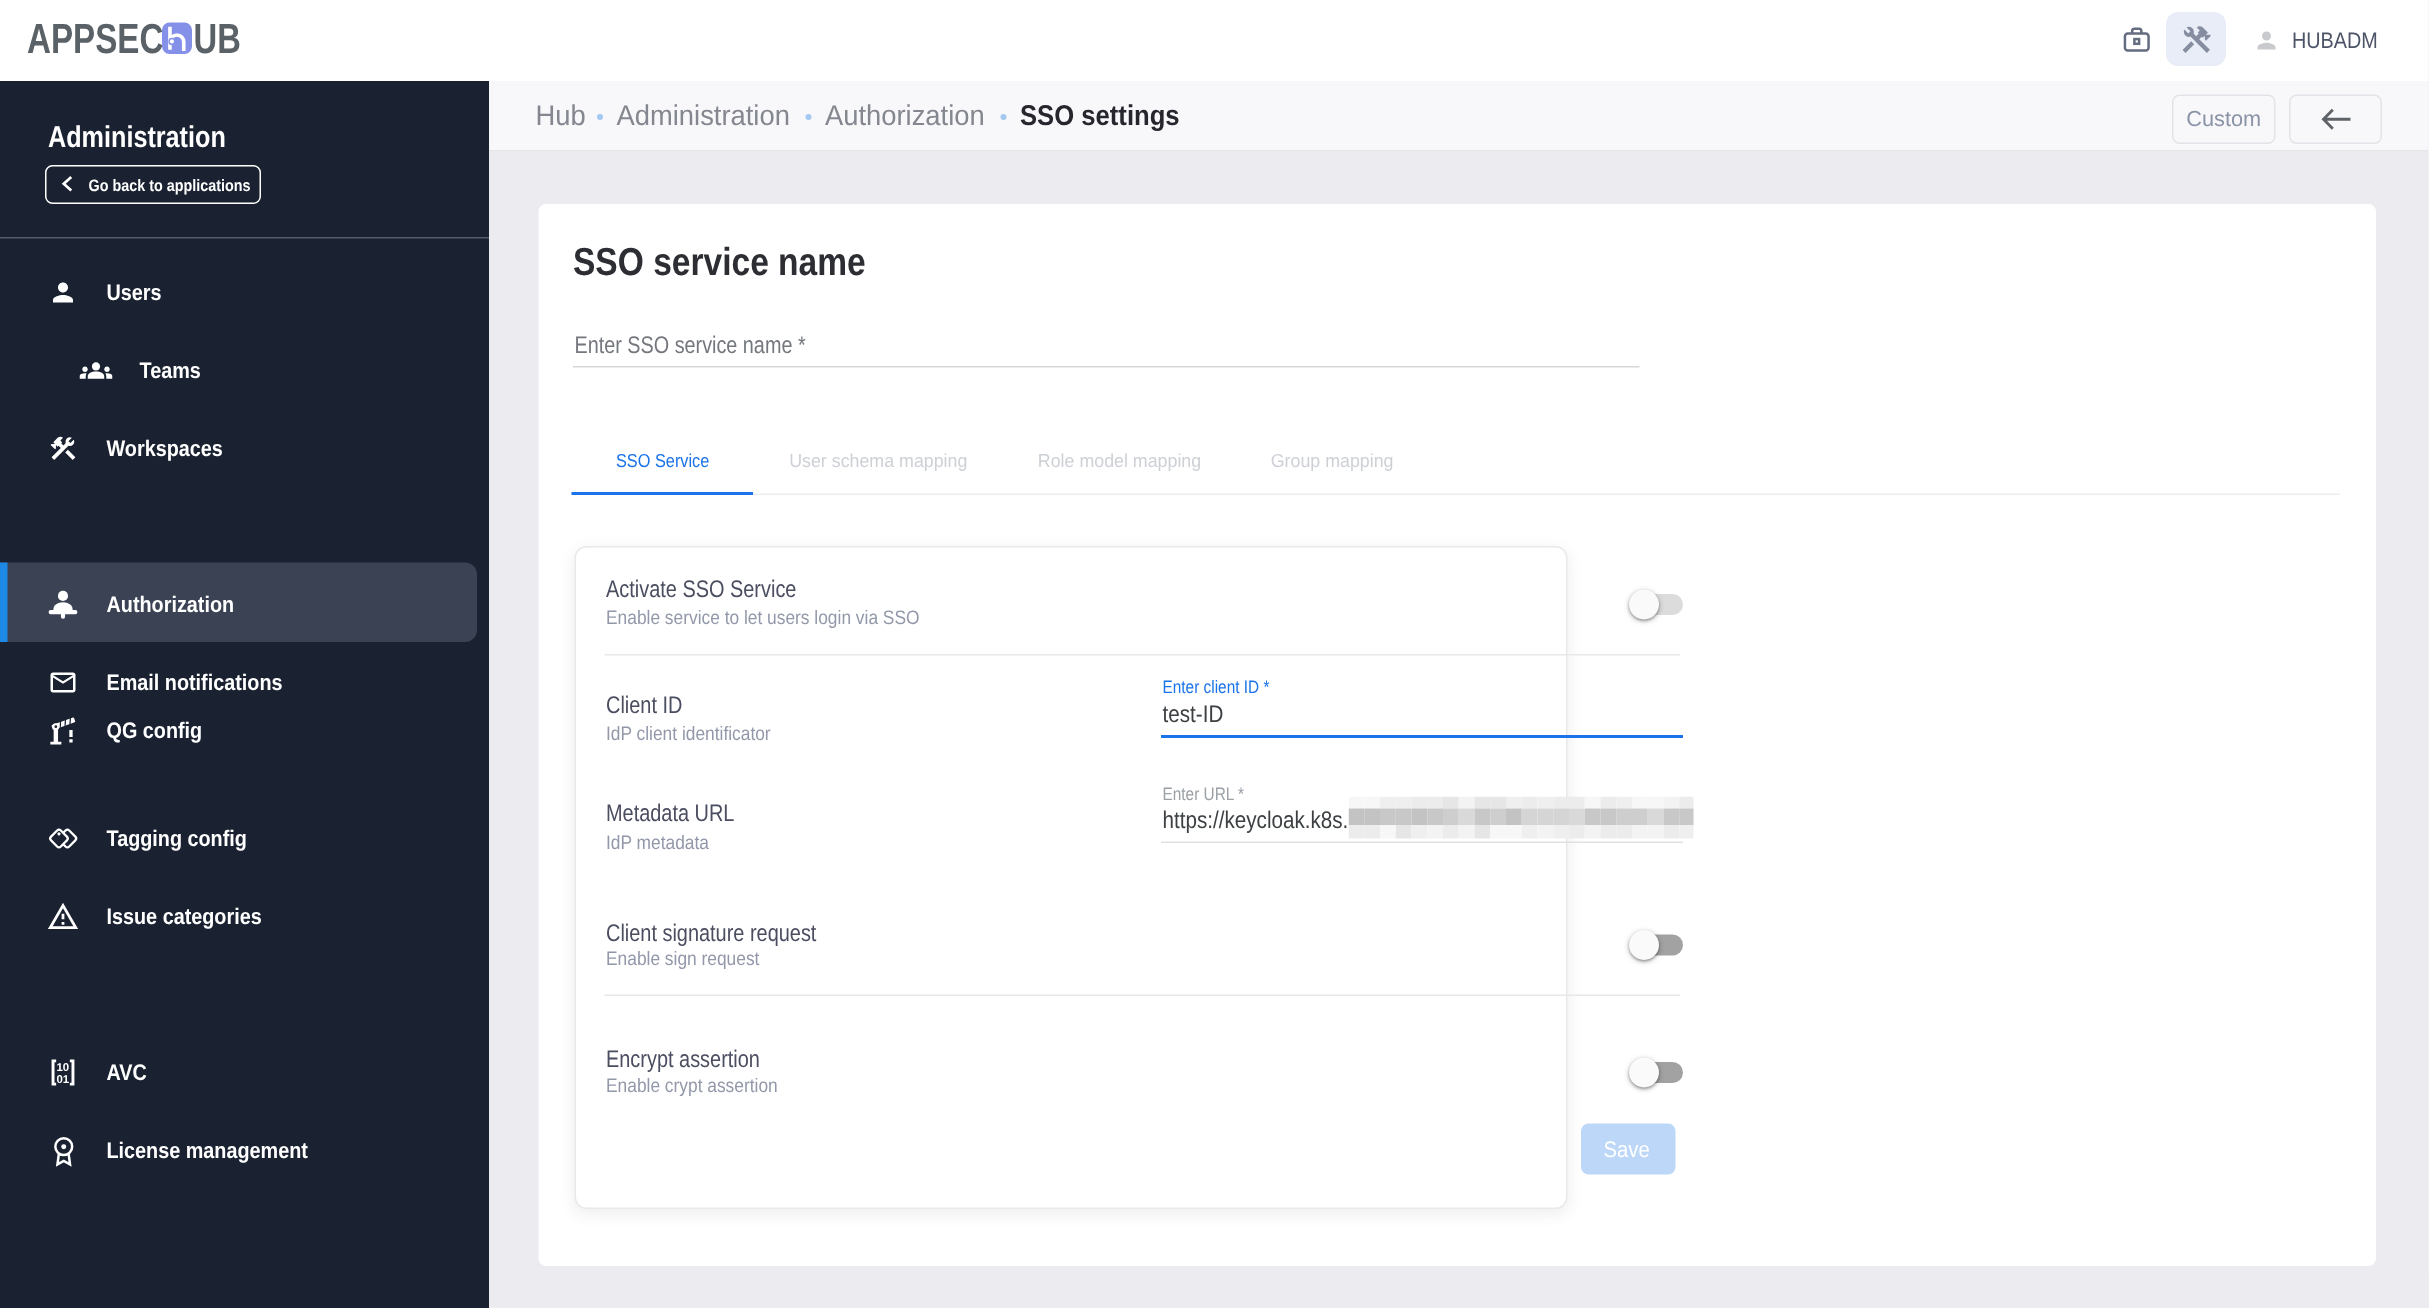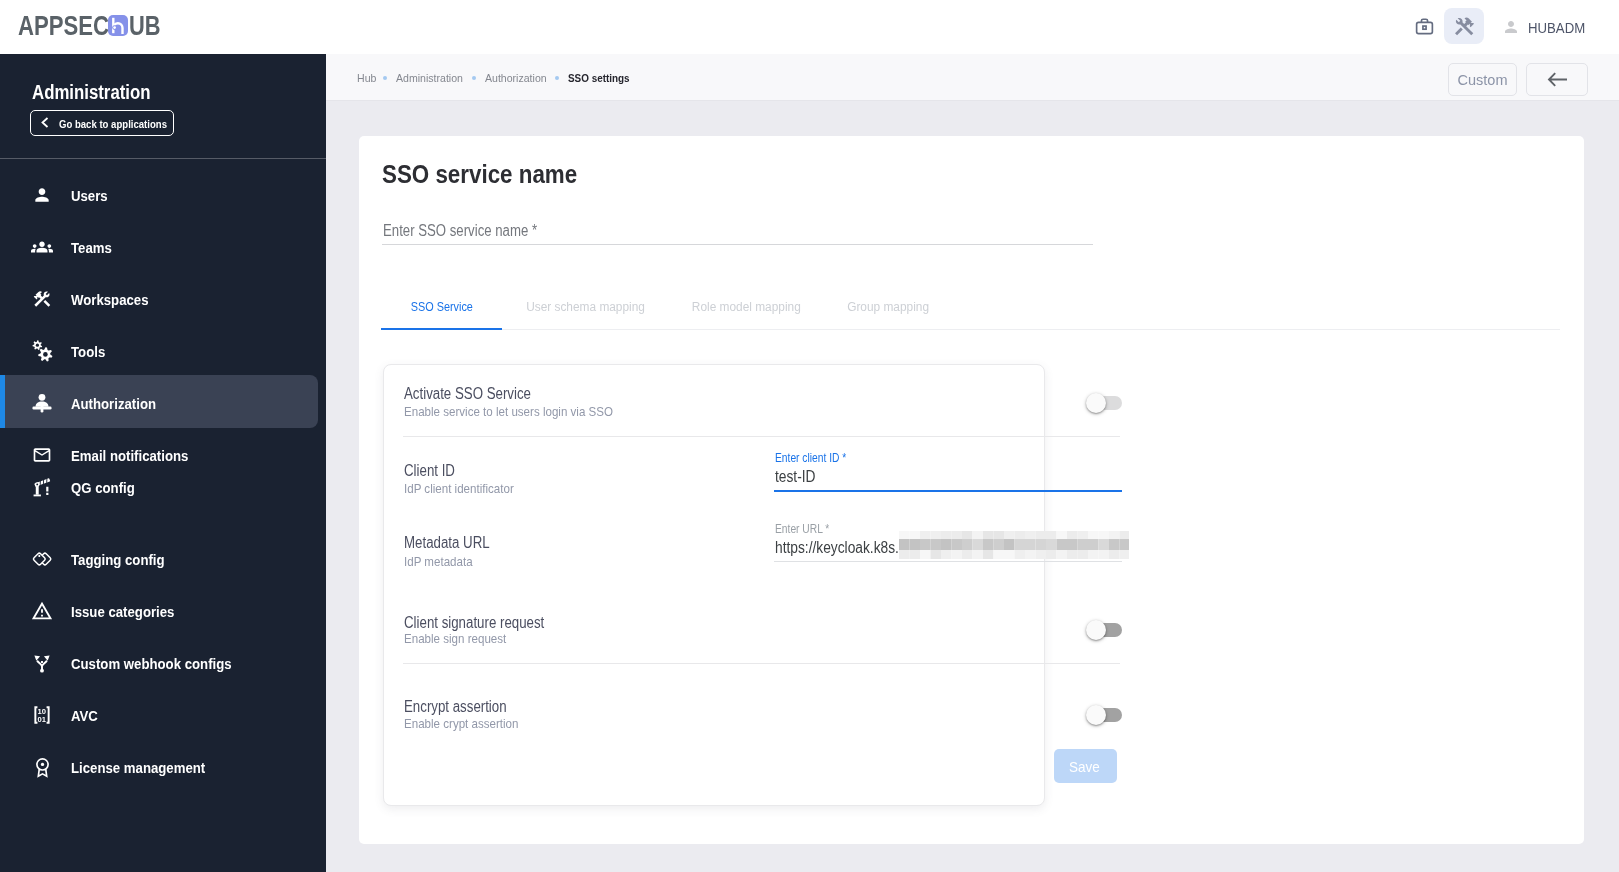--- a/index.html
+++ b/index.html
@@ -24,21 +24,21 @@
 .gobacktxt { left:28px; top:7.5px; font-size:11px; font-weight:700; color:#fff; transform:scaleX(.87); }
 .sidesep { position:absolute; left:0; top:104px; width:326px; height:1px; background:#565b66; }
 .navitem { position:absolute; left:0; width:326px; height:52px; }
 .navitem .ic { position:absolute; left:31px; top:50%; transform:translateY(-50%); width:22px; height:22px; display:flex; align-items:center; justify-content:center; }
 .navlbl { left:71px; top:19px; font-size:15px; font-weight:700; color:#fff; transform:scaleX(.88); }
 .activebg { position:absolute; left:0; top:321px; width:318px; height:53px; background:#3a4254; border-radius:0 8px 8px 0; }
 .activebar { position:absolute; left:0; top:321px; width:5px; height:53px; background:#1e88e5; }
 
 
 .crumbbar { position:absolute; left:326px; top:54px; width:1293px; height:47px; background:#f8f8fa; border-bottom:1px solid #e5e5ea; z-index:3; }
-.crumbs { position:absolute; left:31px; top:0; height:47px; display:flex; align-items:center; font-size:11px; color:#84878f; }
+.crumbs { position:absolute; left:31px; top:0; height:47px; display:flex; align-items:center; font-size:19px; color:#84878f; }
 .crumbs span.sc { display:inline-block; transform:scaleX(.96); transform-origin:0 50%; }
 .crumbs .dot { width:4px; height:4px; border-radius:50%; background:#a4c9f0; margin:1px 9px 0 6px; }
 .crumbs .last { color:#26262e; font-weight:700; transform:scaleX(.9); transform-origin:0 50%; }
 .btn-del { position:absolute; left:1122px; top:9px; width:69px; height:33px; border:1px solid #e2e3e8; border-radius:5px; color:#8b93a7; font-size:14.5px; display:flex; align-items:center; justify-content:center; }
 .btn-back { position:absolute; left:1200px; top:9px; width:62px; height:33px; border:1px solid #e2e3e8; border-radius:5px; display:flex; align-items:center; justify-content:center; }
 
 
 .card { position:absolute; left:359px; top:136px; width:1225px; height:708px; background:#ffffff; border-radius:5px; z-index:2; }
 .h1 { left:23px; top:24.6px; font-size:26px; font-weight:700; color:#2d2e33; transform:scaleX(.86); }
 .ph { left:24px; top:86.5px; font-size:16px; color:#74777d; transform:scaleX(.825); }
@@ -110,52 +110,35 @@
   <div class="activebg"></div>
   <div class="activebar"></div>
   <div class="navitem" style="top:115px;">
       <span class="ic">
         <svg width="20" height="20" viewBox="0 0 24 24" fill="#fff">
           <path d="M12 12c2.21 0 4-1.79 4-4s-1.79-4-4-4-4 1.79-4 4 1.79 4 4 4zm0 2c-2.67 0-8 1.34-8 4v2h16v-2c0-2.66-5.33-4-8-4z"></path>
         </svg>
       </span>
       <span class="t navlbl">Users</span>
     </div>
-  <div class="navitem" style="top:167px;">
+  <div class="navitem" style="top:167px;margin-left:22px;">
       <span class="ic">
         <svg width="28" height="28" viewBox="0 0 24 24" fill="#fff">
           <path d="M12 12.75c1.63 0 3.07.39 4.24.9 1.08.48 1.76 1.56 1.76 2.73V18H6v-1.61c0-1.18.68-2.26 1.76-2.73 1.17-.52 2.61-.91 4.24-.91zM4 13c1.1 0 2-.9 2-2s-.9-2-2-2-2 .9-2 2 .9 2 2 2zm1.13 1.1c-.37-.06-.74-.1-1.13-.1-.99 0-1.93.21-2.78.58C.48 14.9 0 15.62 0 16.43V18h4.5v-1.61c0-.83.23-1.61.63-2.29zM20 13c1.1 0 2-.9 2-2s-.9-2-2-2-2 .9-2 2 .9 2 2 2zm4 3.43c0-.81-.48-1.53-1.22-1.85-.85-.37-1.79-.58-2.78-.58-.39 0-.76.04-1.13.1.4.68.63 1.46.63 2.29V18H24v-1.57zM12 6c1.66 0 3 1.34 3 3s-1.34 3-3 3-3-1.34-3-3 1.34-3 3-3z"></path>
         </svg>
       </span>
       <span class="t navlbl">Teams</span>
     </div>
   <div class="navitem" style="top:219px;">
       <span class="ic">
         <svg width="20" height="20" viewBox="0 0 24 24" fill="#fff">
           <path d="M13.78 15.17l2.12-2.12 6 6-2.12 2.12zM17.5 10c1.93 0 3.5-1.57 3.5-3.5 0-.58-.16-1.12-.41-1.6l-2.7 2.7-1.49-1.49 2.7-2.7c-.48-.25-1.02-.41-1.6-.41C15.57 3 14 4.57 14 6.5c0 .41.08.8.21 1.16l-1.85 1.85-1.78-1.78.71-.71-1.41-1.41L12 3.49c-1.17-1.17-3.07-1.17-4.24 0L4.22 7.03l1.41 1.41H2.81l-.71.71 3.54 3.54.71-.71V9.15l1.41 1.41.71-.71 1.78 1.78-7.41 7.41 2.12 2.12L16.34 9.79c.36.13.75.21 1.16.21z"></path>
         </svg>
       </span>
       <span class="t navlbl">Workspaces</span>
-    </div>
-  <div class="navitem" style="top:271px;">
-      <span class="ic">
-        <svg width="22" height="22" viewBox="0 0 22 22" fill="#fff">
-          <g>
-            <polygon points="6.40,0.30 7.49,0.42 7.83,2.23 8.46,2.62 10.23,2.14 10.81,3.07 9.62,4.47 9.70,5.20 11.18,6.29 10.81,7.33 8.98,7.26 8.46,7.78 8.53,9.61 7.49,9.98 6.40,8.50 5.67,8.42 4.27,9.61 3.34,9.03 3.82,7.26 3.43,6.63 1.62,6.29 1.50,5.20 3.18,4.47 3.43,3.77 2.57,2.14 3.34,1.37 4.97,2.23 5.67,1.98" fill="#fff"></polygon>
-            <circle cx="6.4" cy="5.2" r="2.7059999999999995" fill="#fff"></circle>
-            <circle cx="6.4" cy="5.2" r="1.6" fill="#1a2231"></circle>
-          </g>
-          <g>
-            <polygon points="14.40,7.20 16.00,7.38 16.53,9.99 17.46,10.57 20.03,9.91 20.89,11.28 19.18,13.31 19.30,14.40 21.42,16.00 20.89,17.52 18.23,17.46 17.46,18.23 17.52,20.89 16.00,21.42 14.40,19.30 13.31,19.18 11.28,20.89 9.91,20.03 10.57,17.46 9.99,16.53 7.38,16.00 7.20,14.40 9.62,13.31 9.99,12.27 8.77,9.91 9.91,8.77 12.27,9.99 13.31,9.62" fill="#fff"></polygon>
-            <circle cx="14.4" cy="14.4" r="4.018" fill="#fff"></circle>
-            <circle cx="14.4" cy="14.4" r="2.3" fill="#1a2231"></circle>
-          </g>
-        </svg>
-      </span>
-      <span class="t navlbl">Tools</span>
     </div>
   <div class="navitem" style="top:323px;">
       <span class="ic">
         <svg width="23" height="23" viewBox="0 0 24 24" fill="#fff">
           <circle cx="12" cy="5.2" r="3.7"></circle>
           <path d="M12 9.8c-3.9 0-7 2.1-7 5.2v0.6h14v-0.6c0-3.1-3.1-5.2-7-5.2z"></path>
           <rect x="1.6" y="15.4" width="20.8" height="3.1" rx="1.3"></rect>
           <rect x="10.5" y="13.6" width="3" height="8.2" rx="1.4"></rect>
         </svg>
       </span>
@@ -201,33 +184,20 @@
       </span>
       <span class="t navlbl">Tagging config</span>
     </div>
   <div class="navitem" style="top:531px;">
       <span class="ic">
         <svg width="22" height="22" viewBox="0 0 24 24" fill="#fff">
           <path d="M12 5.99L19.53 19H4.47L12 5.99M12 2L1 21h22L12 2zm1 14h-2v2h2v-2zm0-6h-2v4h2v-4z"></path>
         </svg>
       </span>
       <span class="t navlbl">Issue categories</span>
-    </div>
-  <div class="navitem" style="top:583px;">
-      <span class="ic">
-        <svg width="23" height="23" viewBox="0 0 24 24">
-          <circle cx="12" cy="19.8" r="2.1" fill="#fff"></circle>
-          <path d="M12 18.5 V15.3 M12 15.3 C12 13.2 10 12.4 8.2 10.6 L6.6 9" stroke="#fff" stroke-width="2.1" fill="none"></path>
-          <polygon points="3.7,3.4 9.9,4.2 5.8,8.9" fill="#fff"></polygon>
-          <path d="M12 15.3 C12 13.2 14 12.4 15.8 10.6 L17.4 9" stroke="#fff" stroke-width="2.1" fill="none"></path>
-          <polygon points="20.3,3.4 14.1,4.2 18.2,8.9" fill="#fff"></polygon>
-          <line x1="12" y1="9.2" x2="12" y2="13.2" stroke="#fff" stroke-width="2.1" stroke-dasharray="2.2 2.2"></line>
-        </svg>
-      </span>
-      <span class="t navlbl">Custom webhook configs</span>
     </div>
   <div class="navitem" style="top:635px;">
       <span class="ic">
         <svg width="26" height="24" viewBox="0 0 26 24" fill="#fff">
           <path d="M4 1.8h3.6V4H6.3v16H7.6v2.2H4zM22 1.8h-3.6V4h1.3v16h-1.3v2.2H22z"></path>
           <text x="7.8" y="11" font-family="Liberation Sans, sans-serif" font-size="9" font-weight="bold" fill="#fff">10</text>
           <text x="7.8" y="20.2" font-family="Liberation Sans, sans-serif" font-size="9" font-weight="bold" fill="#fff">01</text>
         </svg>
       </span>
       <span class="t navlbl">AVC</span>

